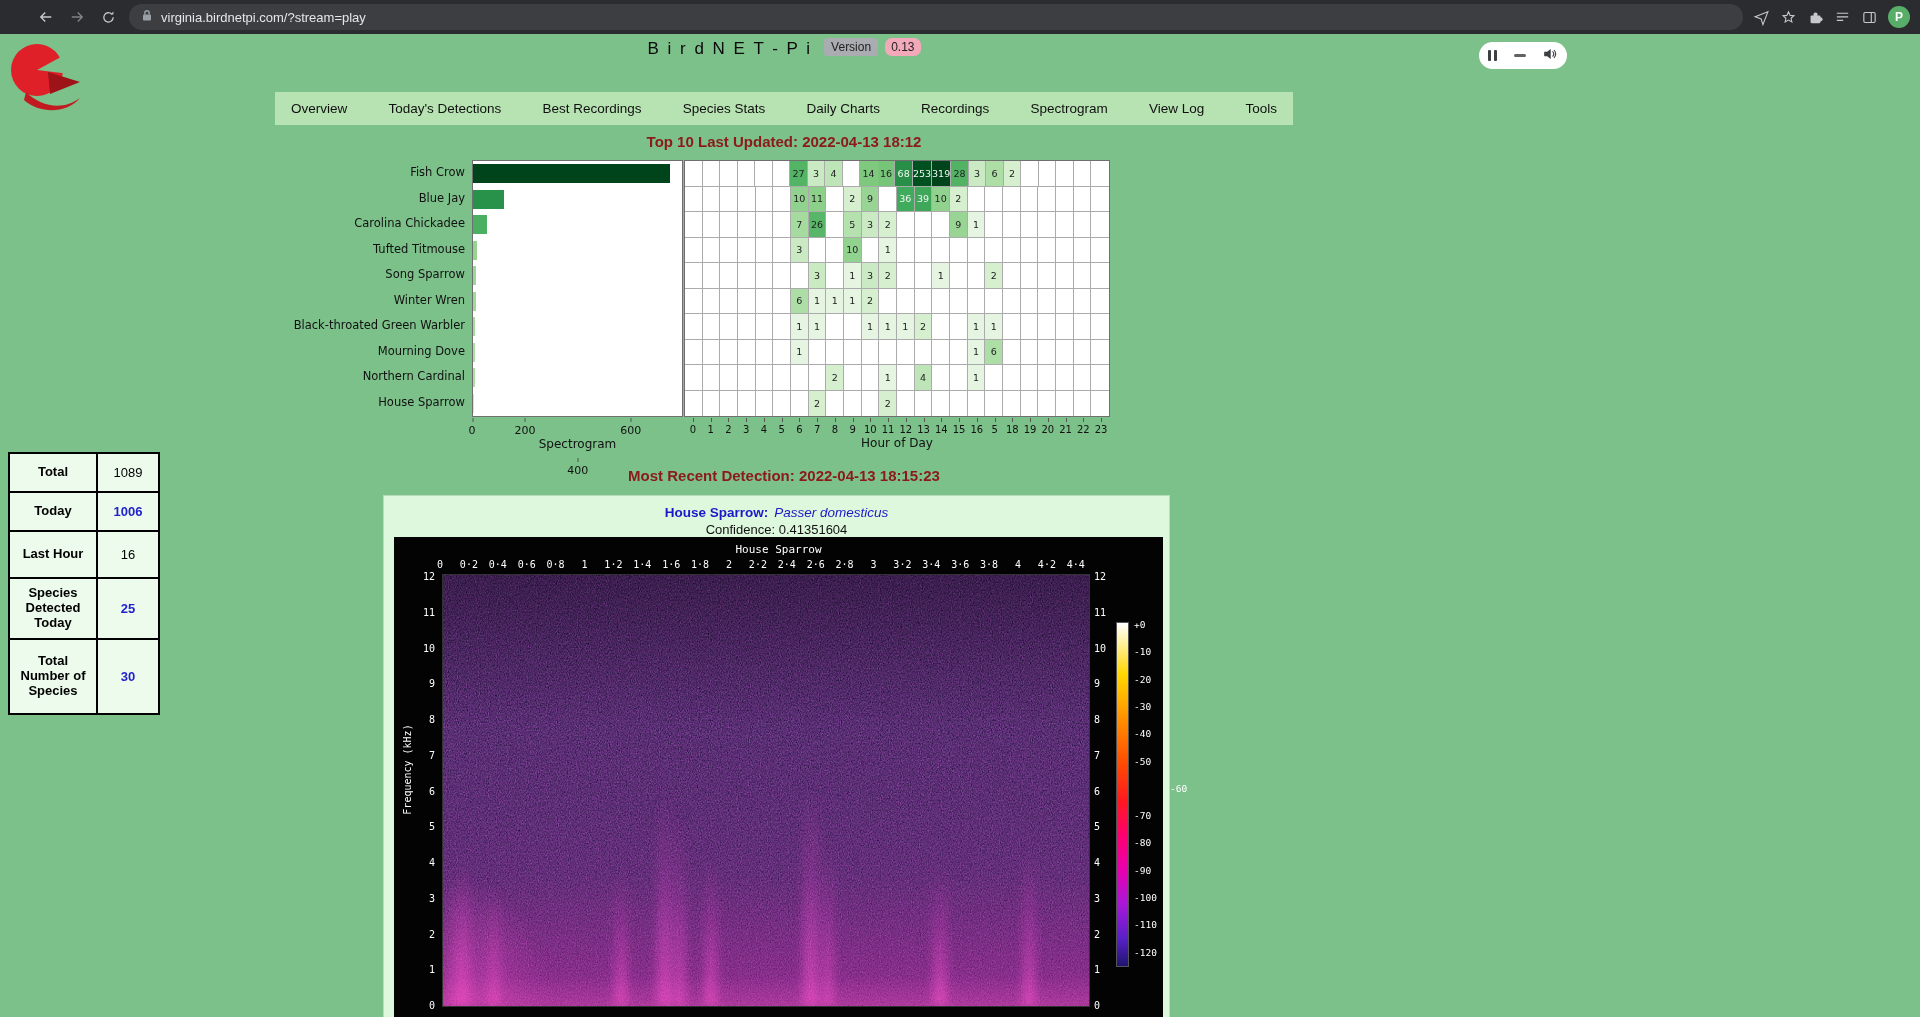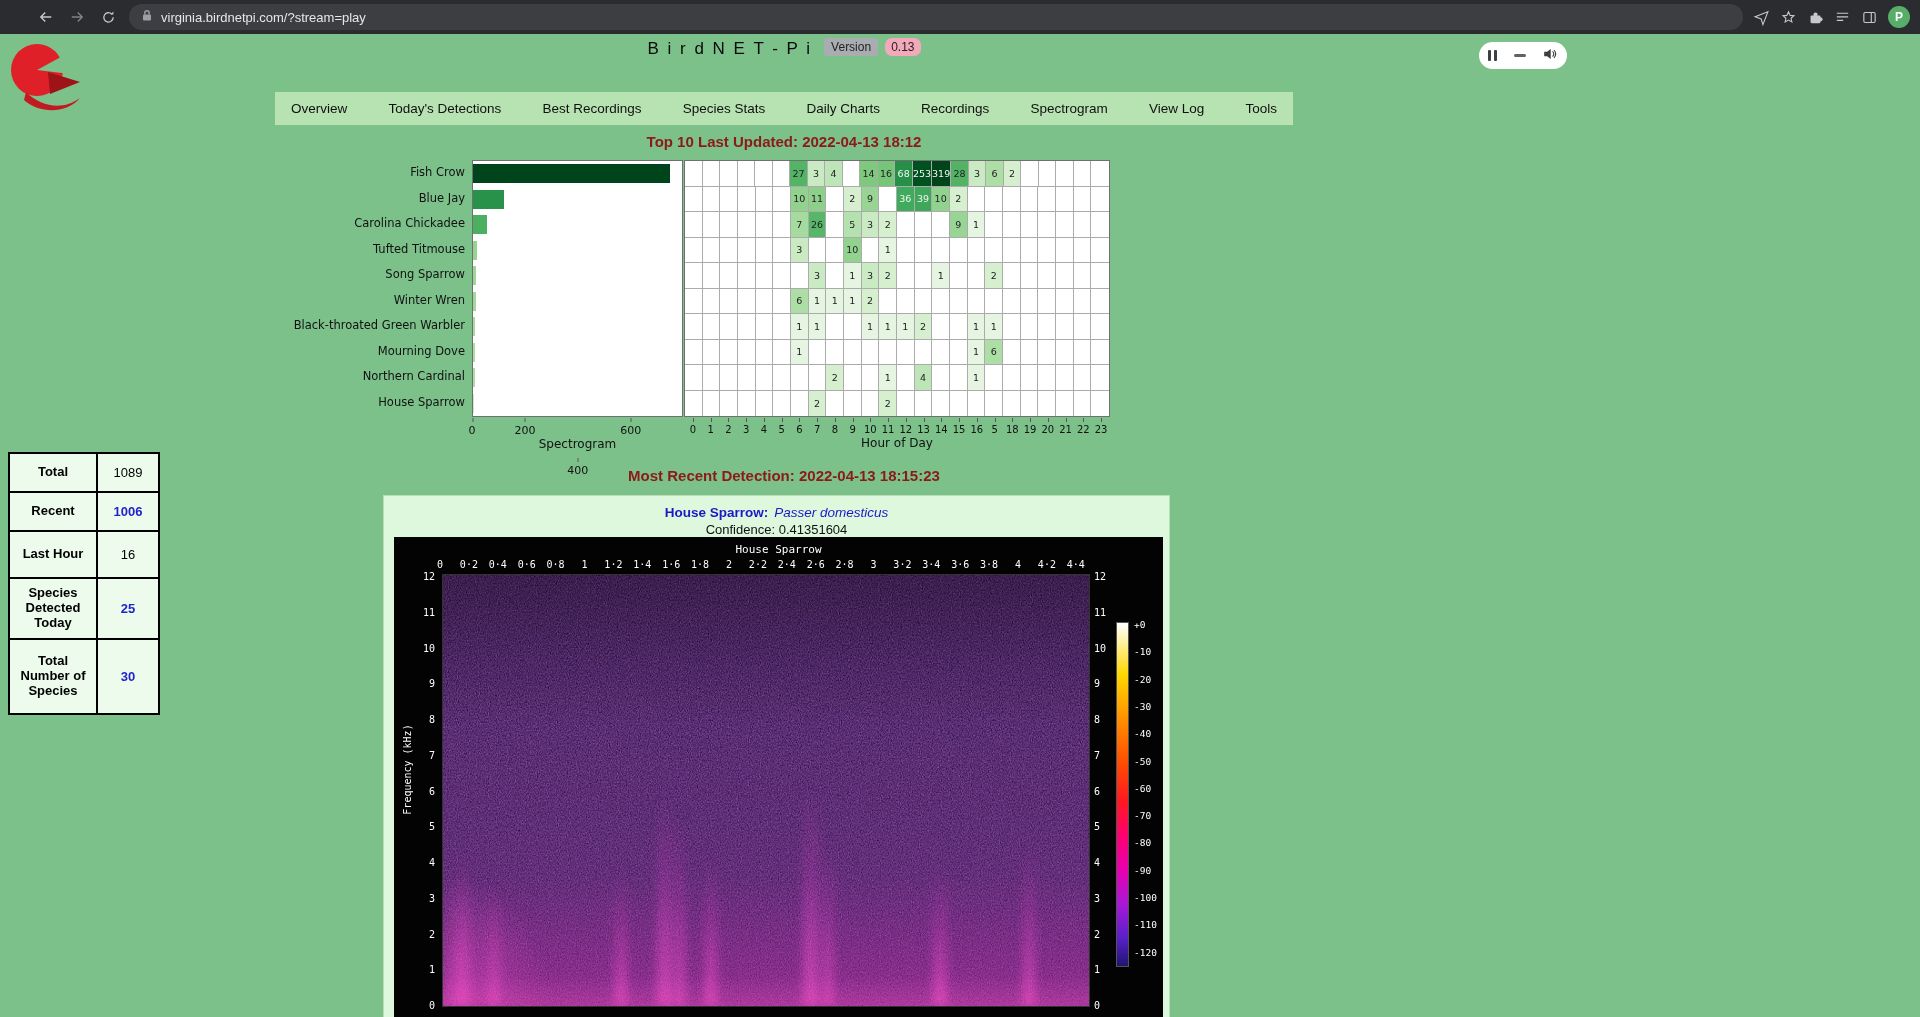--- a/index.html
+++ b/index.html
@@ -563,21 +563,21 @@
 
   <div class="h recent">Most Recent Detection: 2022-04-13 18:15:23</div>
 
   <table class="stats">
     <tbody>
         <tr>
           <td class="stat-label">Total</td>
           <td class="stat-value">1089</td>
         </tr>
         <tr>
-          <td class="stat-label">Recent</td>
+          <td class="stat-label">Today</td>
           <td class="stat-value link">1006</td>
         </tr>
         <tr>
           <td class="stat-label">Last Hour</td>
           <td class="stat-value">16</td>
         </tr>
         <tr>
           <td class="stat-label">Species Detected Today</td>
           <td class="stat-value link">25</td>
         </tr>
@@ -673,21 +673,21 @@
         </div>
       <div class="ylab">Frequency (kHz)</div>
       <div class="cbar"></div>
       <div class="cbticks">
           <span class="cbt" style="top: 87px;">+0</span>
           <span class="cbt" style="top: 114.3px;">-10</span>
           <span class="cbt" style="top: 141.6px;">-20</span>
           <span class="cbt" style="top: 168.9px;">-30</span>
           <span class="cbt" style="top: 196.2px;">-40</span>
           <span class="cbt" style="top: 223.5px;">-50</span>
-          <span class="cbt" style="top: 250.8px;">-60</span>
+          <span class="cbt" style="top: 250.8px; margin-left: 36px;">-60</span>
           <span class="cbt" style="top: 278.1px;">-70</span>
           <span class="cbt" style="top: 305.4px;">-80</span>
           <span class="cbt" style="top: 332.7px;">-90</span>
           <span class="cbt" style="top: 360px;">-100</span>
           <span class="cbt" style="top: 387.3px;">-110</span>
           <span class="cbt" style="top: 414.6px;">-120</span>
         </div>
     </div>
   </div>
 

